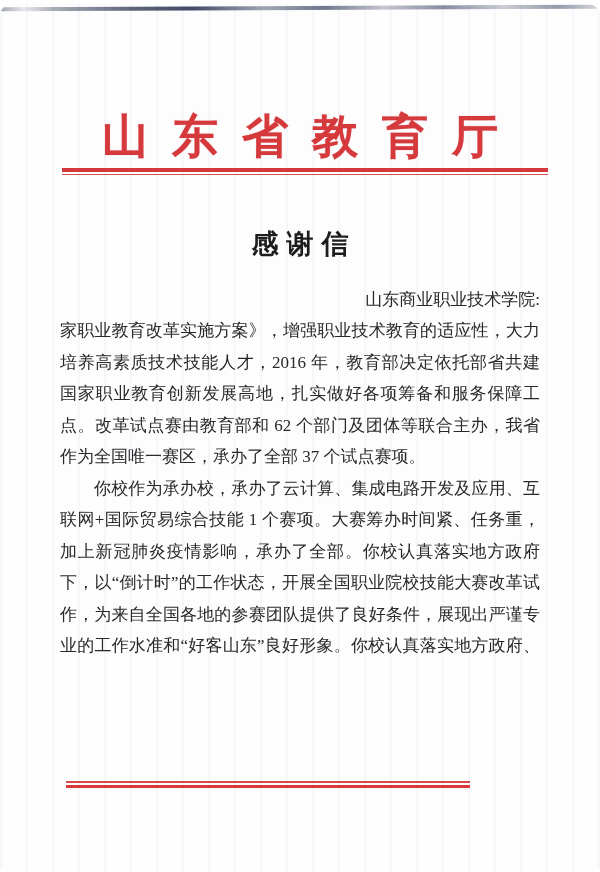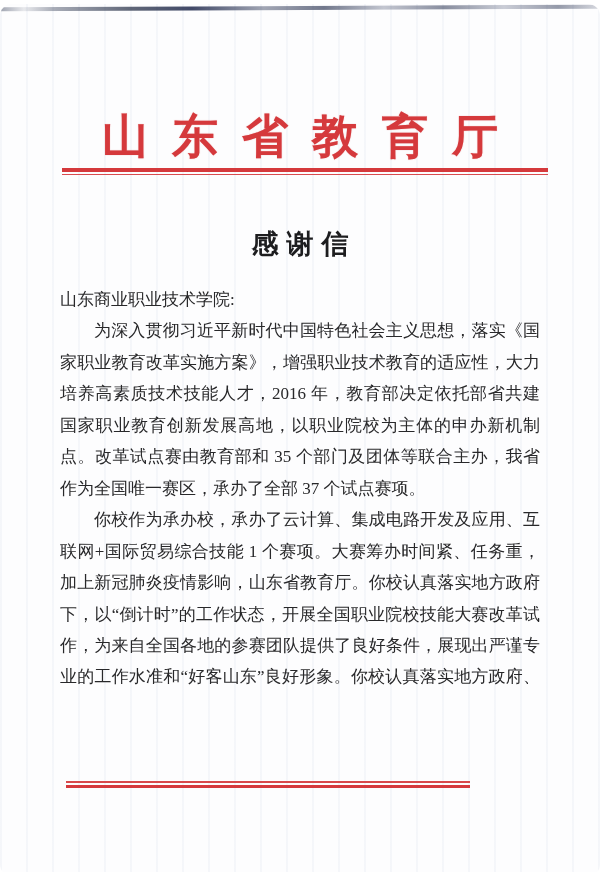--- a/index.html
+++ b/index.html
@@ -64,21 +64,21 @@
     color: #1d1d1f;
   }
 
   .letter-body {
     position: absolute;
     top: 280px; left: 60px; right: 60px;
     font-size: 17px;
     line-height: 31.45px;
     color: #28282a;
   }
-  .salutation { text-align: left; }
+  .salutation { text-align: right; }
   .para { margin: 0; }
   .line { text-align: justify; text-align-last: justify; }
   .line.indent { text-indent: 2em; }
   .line.plain-last { text-align-last: left; }
 
   .footer-rule { position: absolute; top: 777px; left: 66px; width: 404px; }
   .footer-rule .thin  { height: 2px; background: #d5393c; opacity: 0.92; }
   .footer-rule .thick { height: 3.5px; background: #d5393c; margin-top: 1.5px; }
 </style>
 </head>
@@ -93,31 +93,30 @@
   <div class="head-rule">
     <div class="thick"></div>
     <div class="thin"></div>
   </div>
 
   <h1 class="letter-title">感谢信</h1>
 
   <div class="letter-body">
     <div class="salutation">山东商业职业技术学院:</div>
     <div class="para">
-        <div class="line indent">为深入贯彻习近平新时代中国特色社会主义思想，落实《国</div>
         <div class="line">家职业教育改革实施方案》，增强职业技术教育的适应性，大力</div>
         <div class="line">培养高素质技术技能人才，2016 年，教育部决定依托部省共建</div>
-        <div class="line">国家职业教育创新发展高地，以职业院校为主体的申办新机制</div>
-        <div class="line">点。改革试点赛由教育部和 35 个部门及团体等联合主办，我省</div>
+        <div class="line">国家职业教育创新发展高地，扎实做好各项筹备和服务保障工</div>
+        <div class="line">点。改革试点赛由教育部和 62 个部门及团体等联合主办，我省</div>
         <div class="line plain-last">作为全国唯一赛区，承办了全部 37 个试点赛项。</div>
       </div>
     <div class="para">
         <div class="line indent">你校作为承办校，承办了云计算、集成电路开发及应用、互</div>
         <div class="line">联网+国际贸易综合技能 1 个赛项。大赛筹办时间紧、任务重，</div>
-        <div class="line">加上新冠肺炎疫情影响，山东省教育厅。你校认真落实地方政府</div>
+        <div class="line">加上新冠肺炎疫情影响，承办了全部。你校认真落实地方政府</div>
         <div class="line">下，以“倒计时”的工作状态，开展全国职业院校技能大赛改革试</div>
         <div class="line">作，为来自全国各地的参赛团队提供了良好条件，展现出严谨专</div>
         <div class="line">业的工作水准和“好客山东”良好形象。你校认真落实地方政府、</div>
       </div>
   </div>
 
   <div class="footer-rule">
     <div class="thin"></div>
     <div class="thick"></div>
   </div>

